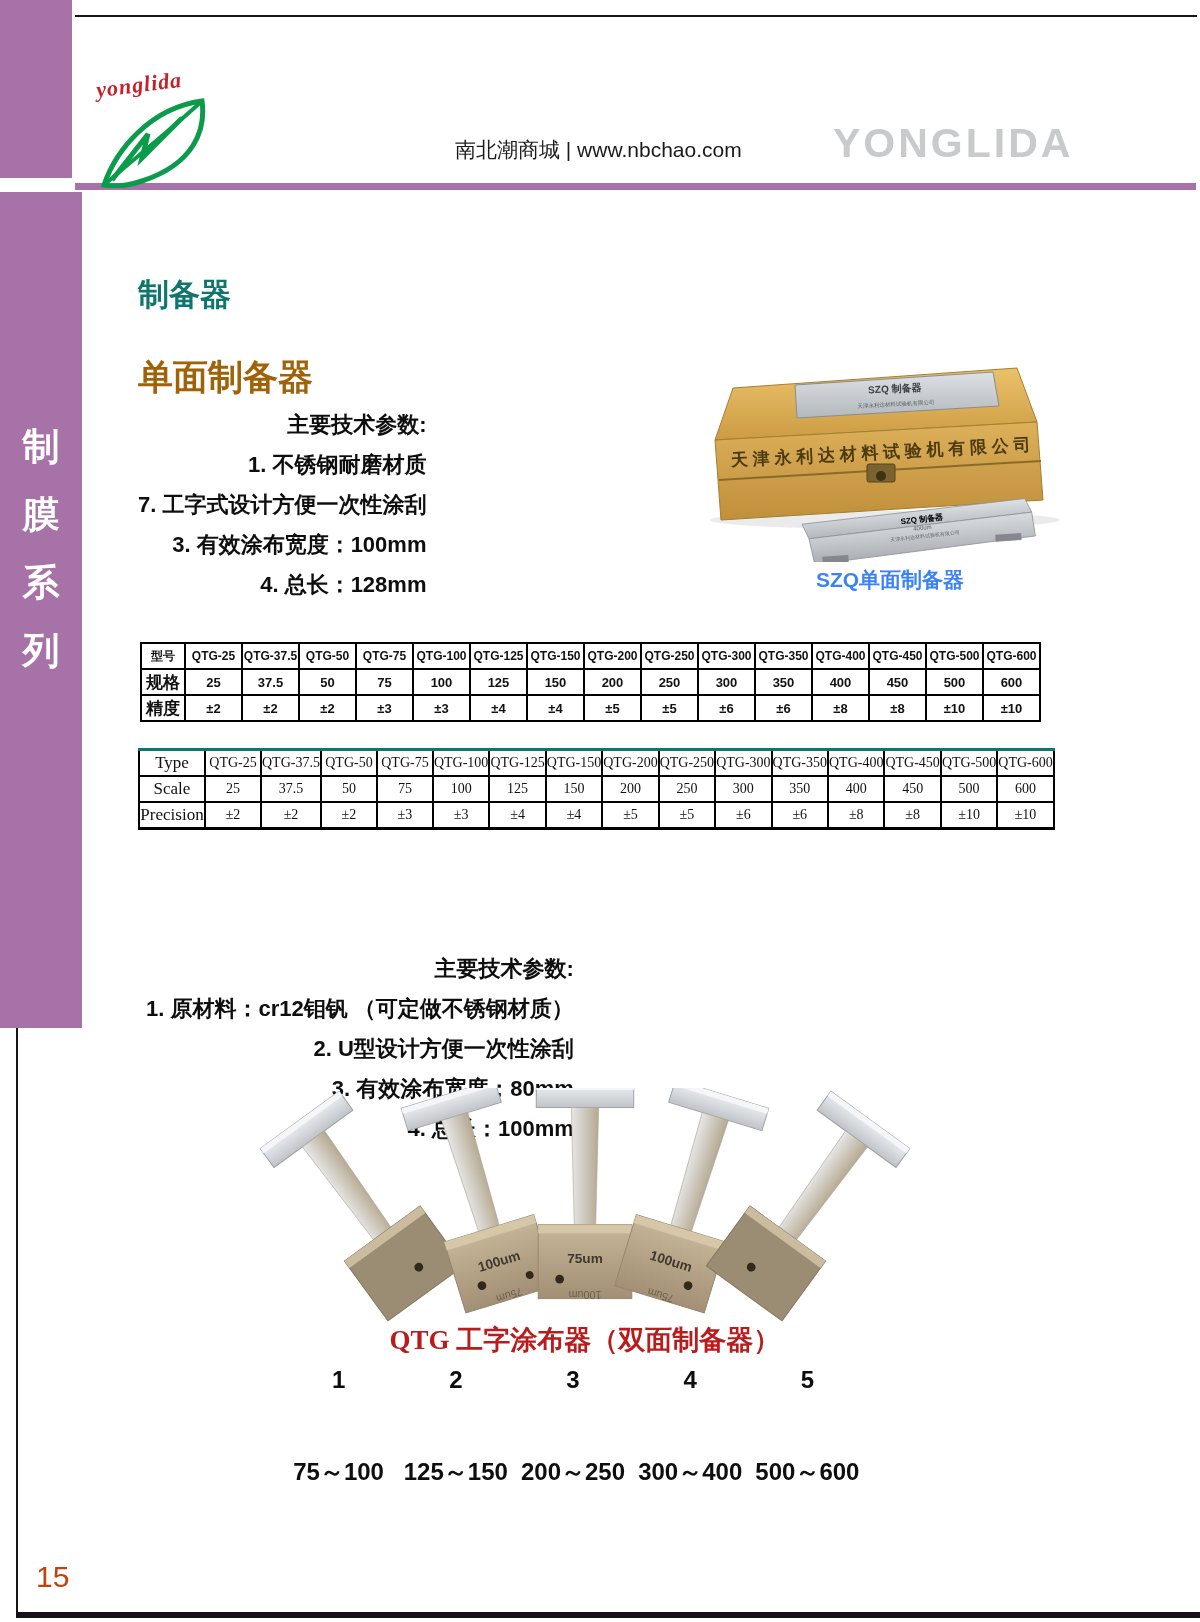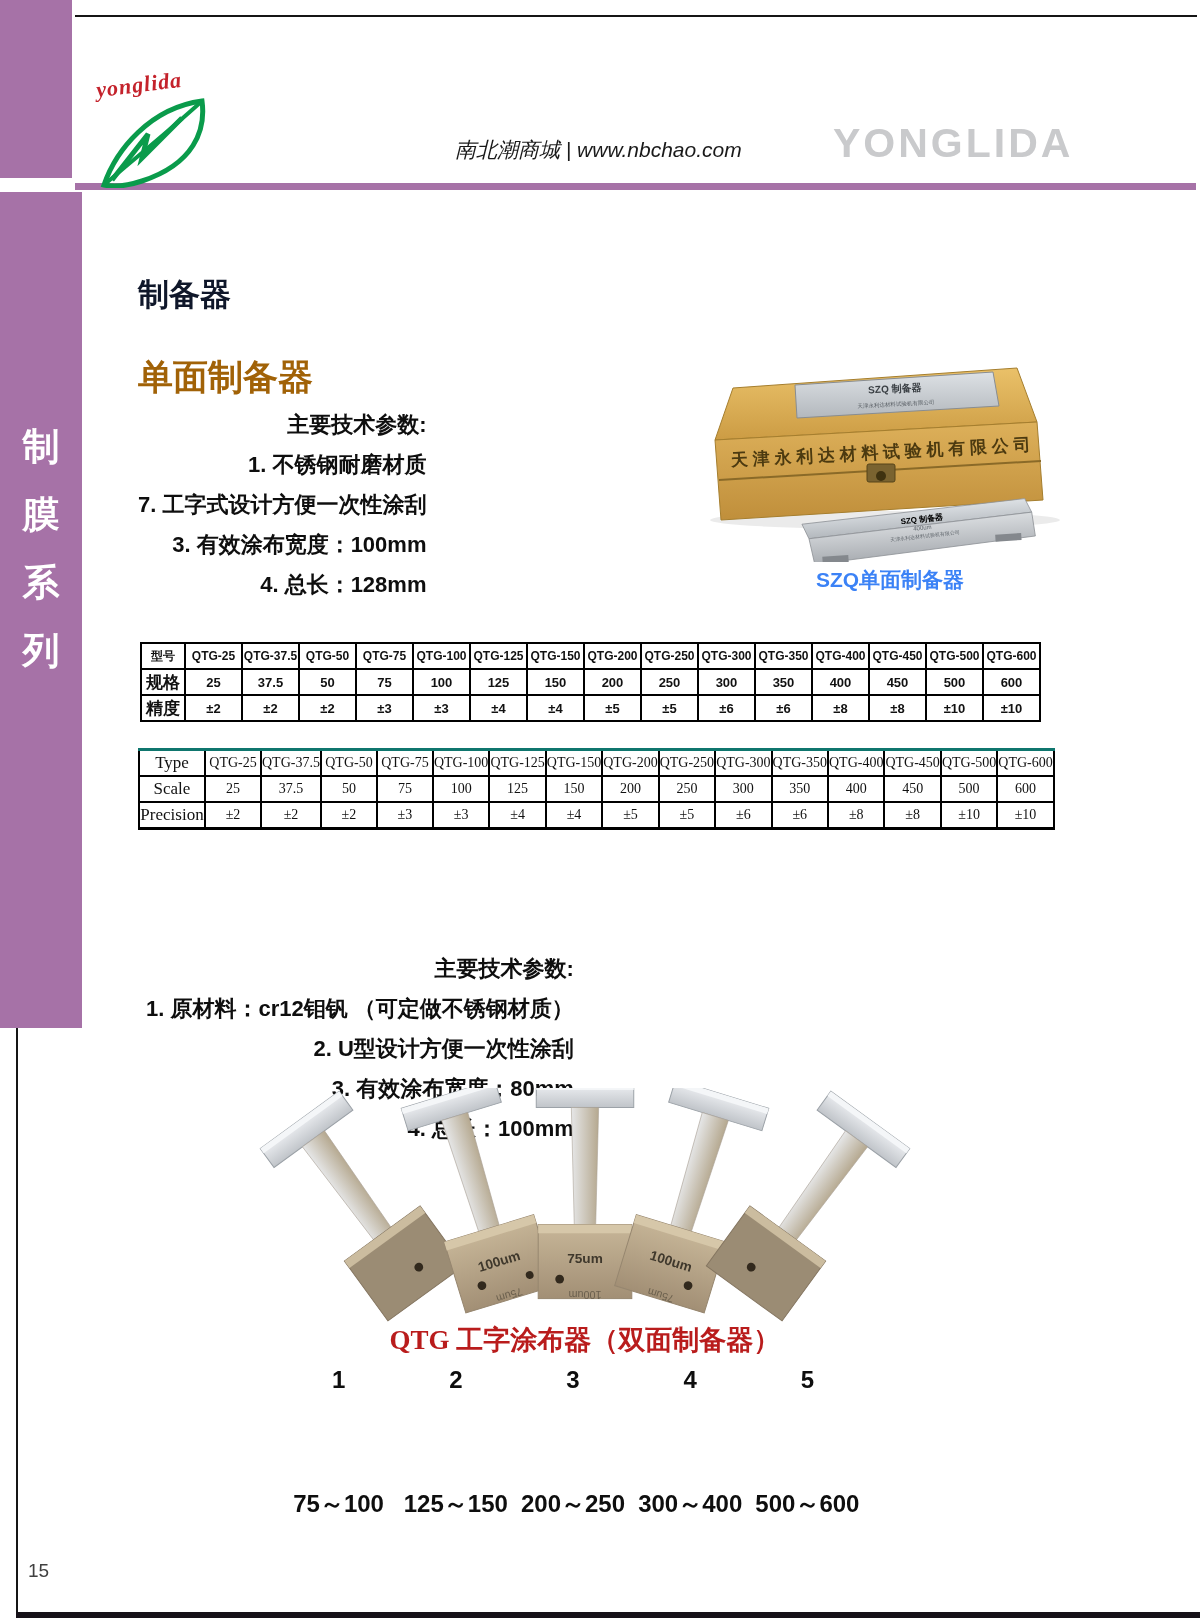--- a/index.html
+++ b/index.html
@@ -16,27 +16,27 @@
   .purple-bar{position:absolute;left:75px;top:183px;width:1121px;height:7px;background:#a672a7;}
   .left-rule{position:absolute;left:16px;top:1028px;width:2px;height:586px;background:#151515;}
   .bottom-rule{position:absolute;left:16px;top:1612px;width:1184px;height:6px;background:#161118;}
 
   
   .logo{position:absolute;left:90px;top:66px;width:135px;height:118px;}
   .logo-script{position:absolute;left:6px;top:6px;font-family:"Liberation Serif",serif;
                font-style:italic;font-weight:bold;font-size:22px;color:#c4222b;
                transform:rotate(-7deg);letter-spacing:1px;}
   .logo-leaf{position:absolute;left:8px;top:26px;}
-  .site-text{position:absolute;left:455px;top:136px;font-size:21px;color:#1a1a1a;font-style:italic;}
+  .site-text{position:absolute;left:455px;top:136px;font-size:21px;color:#1a1a1a;}
   .brand-text{position:absolute;left:833px;top:120px;font-size:41px;font-weight:bold;
               color:#c9cacc;letter-spacing:3px;}
 
   
   .page-title{position:absolute;left:138px;top:274px;font-family:"Liberation Serif",serif;
-              font-weight:bold;font-size:31px;color:#0f172a;}
+              font-weight:bold;font-size:31px;color:#0f766e;}
   .sec-title{position:absolute;font-family:"Liberation Serif",serif;font-weight:bold;
              font-size:35px;color:#a16207;}
   #s1-title{left:138px;top:354px;}
   #s2-title{left:146px;top:899px;}
   .params{position:absolute;font-weight:bold;font-size:22px;color:#0e0e0e;text-align:right;}
   .params p{margin:0 0 13px 0;line-height:27px;}
   #s1-params{left:138px;top:411px;}
   #s2-params{left:146px;top:955px;}
 
   
@@ -56,23 +56,23 @@
             border-top:3px solid #0f766e;border-bottom:3px solid #000;}
   #table-en td{font-size:14px;}
   #table-en td.rowhead{font-size:17px;}
 
   
   .photo2{position:absolute;left:255px;top:1088px;width:660px;height:234px;}
   .photo2-caption{position:absolute;left:255px;top:1322px;width:660px;text-align:center;
                   font-family:"Liberation Serif",serif;font-weight:bold;font-size:27px;color:#b91c1c;}
   .indices-row,.ranges-row{position:absolute;left:280px;width:586px;display:flex;}
   .indices-row{top:1366px;}
-  .ranges-row{top:1488px;align-items:center;}
+  .ranges-row{top:1456px;align-items:center;}
   .indices-row span,.ranges-row span{flex:1;text-align:center;font-weight:bold;font-size:24px;color:#0e0e0e;}
-  .page-number{position:absolute;left:28px;top:1560px;font-size:19px;color:#404040;}
+  .page-number{position:absolute;left:36px;top:1560px;font-size:30px;color:#c2410c;}
 </style>
 </head>
 <body>
 
 <div id="page">
 
   <div class="sidebar-top"></div>
   <div class="top-rule"></div>
   <div class="purple-bar"></div>
   <div class="sidebar-main">

